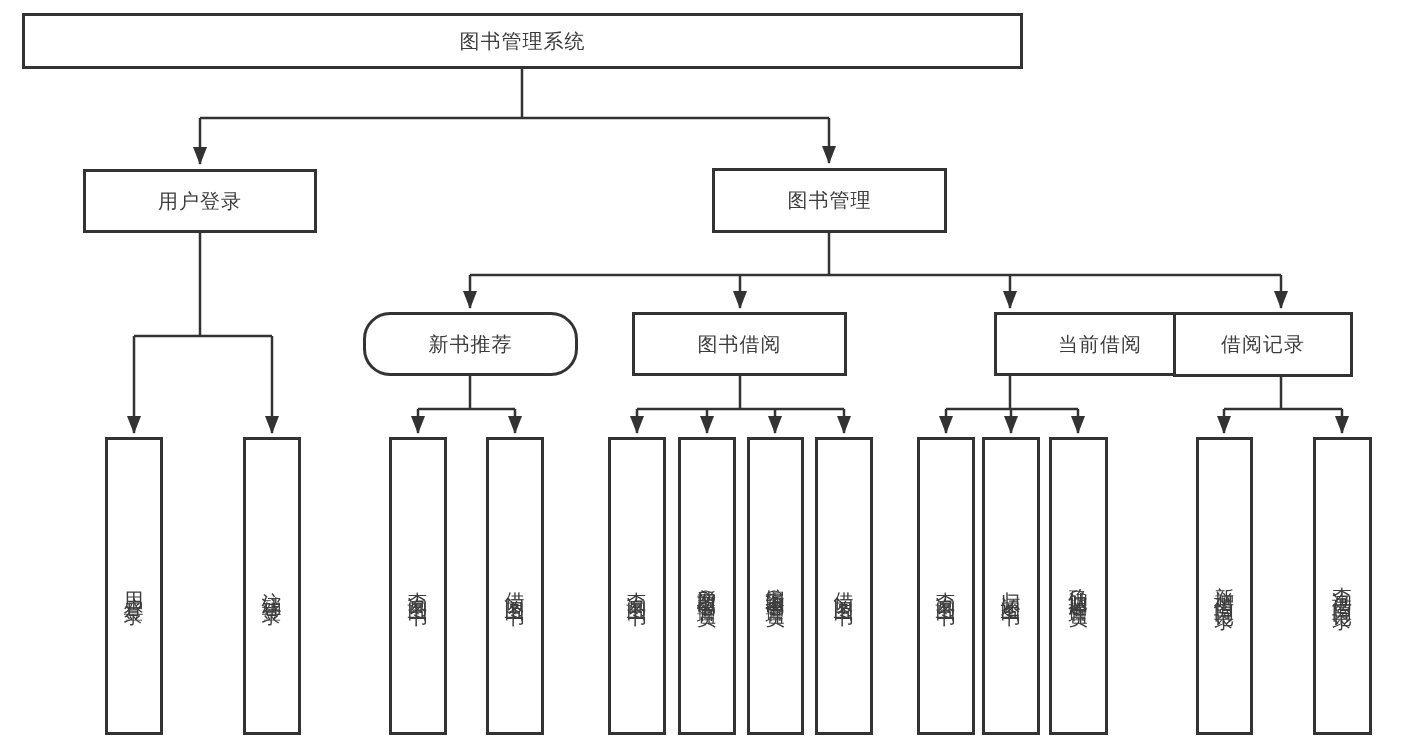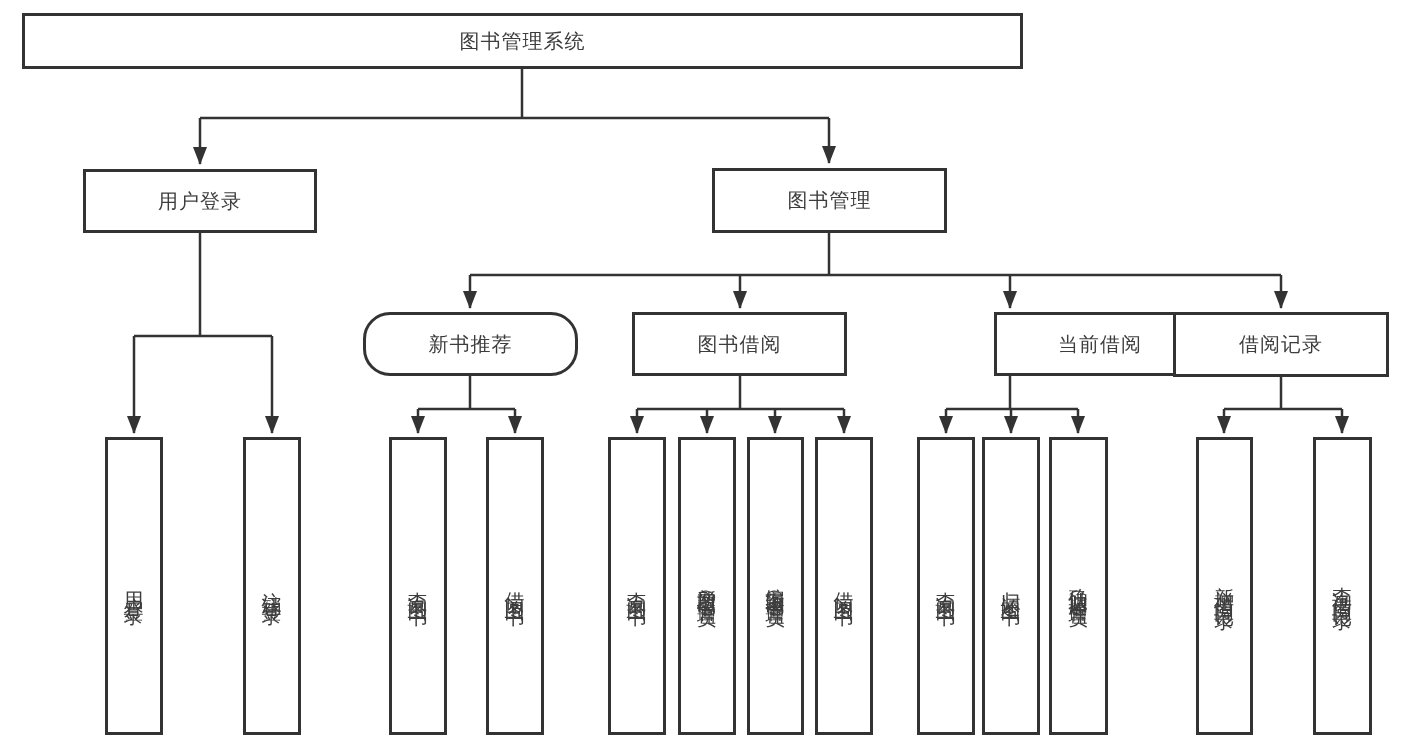--- a/index.html
+++ b/index.html
@@ -52,21 +52,21 @@
   }
   
   .n-root { left: 22px;  top: 13px;  width: 1001px; height: 56px; }
   
   .n-l2-0 { left: 83px;  top: 169px; width: 234px; height: 64px; }
   .n-l2-1 { left: 712px; top: 168px; width: 235px; height: 65px; }
   
   .n-l3-0 { left: 363px;  top: 312px; width: 215px; height: 64px; border-radius: 27px; }
   .n-l3-1 { left: 632px;  top: 312px; width: 215px; height: 64px; }
   .n-l3-2 { left: 946px;  top: 312px; width: 212px; height: 64px; margin-left: 48px; }
-  .n-l3-3 { left: 1173px; top: 312px; width: 216px; height: 65px; }
+  .n-l3-3 { left: 1173px; top: 312px; width: 180px; height: 65px; }
   
   .leaf { top: 437px; height: 298px; width: 58px; }
   .n-lf-0  { left: 105px; }
   .n-lf-1  { left: 243px; }
   .n-lf-2  { left: 389px; }
   .n-lf-3  { left: 486px; }
   .n-lf-4  { left: 608px; }
   .n-lf-5  { left: 678px; }
   .n-lf-6  { left: 747px; width: 57px; }
   .n-lf-7  { left: 815px; }

